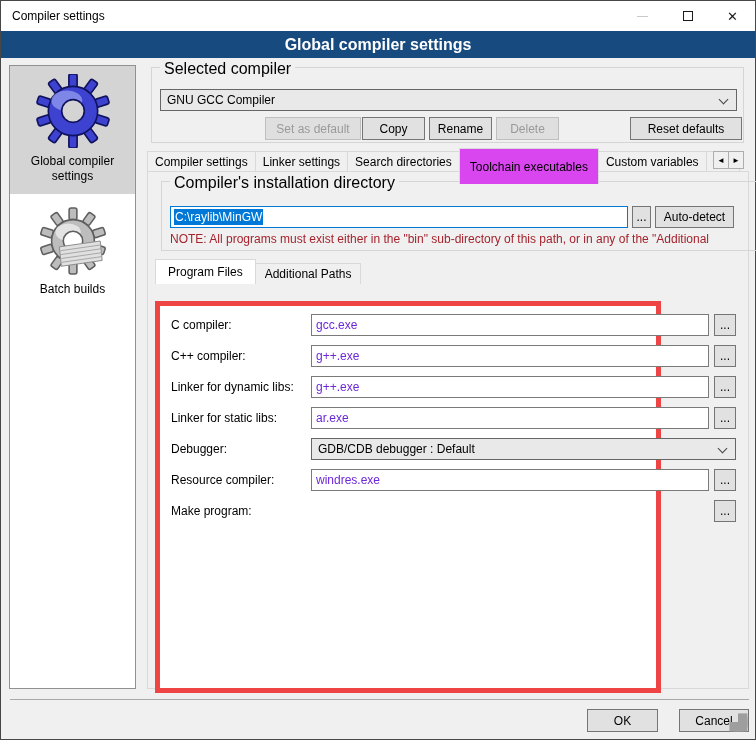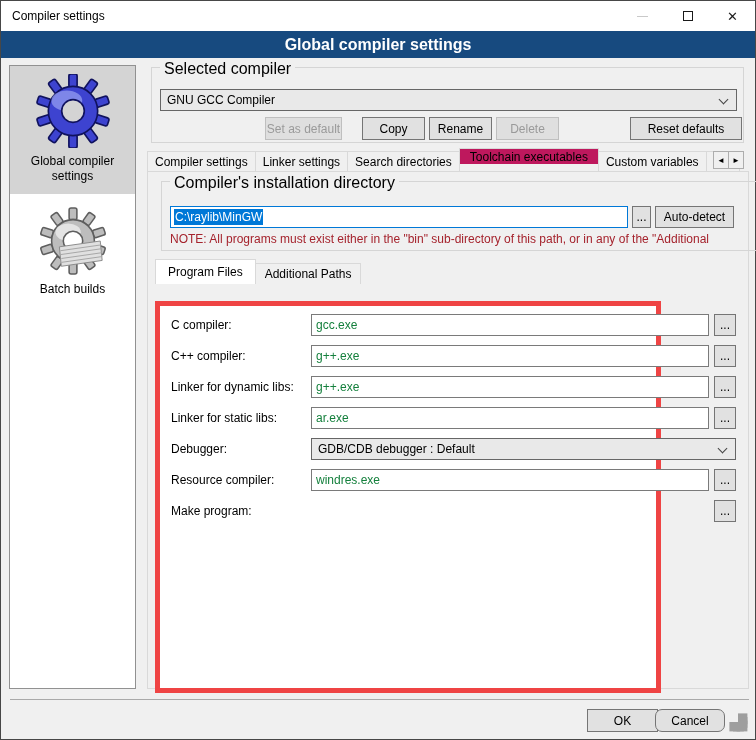--- a/index.html
+++ b/index.html
@@ -41,32 +41,32 @@
   .combo { position:absolute; background:#e9e9e9; border:1px solid #666;
     height:22px; display:flex; align-items:center; padding:0 22px 0 6px; }
   #compiler-combo { left:8px; top:21px; width:577px; }
   .chev { position:absolute; right:9px; top:6px; width:7px; height:7px;
     border-right:1.5px solid #444; border-bottom:1.5px solid #444;
     transform:rotate(45deg); }
   .btn { position:absolute; height:23px; background:#e1e1e1; border:1px solid #757575;
     font-family:"Liberation Sans", sans-serif; font-size:12px;
     display:flex; align-items:center; justify-content:center; }
   .btn.disabled { color:#9a9a9a; border-color:#bfbfbf; background:#dfdfdf; }
-  #btn-setdefault { left:113px; top:49px; width:77px; }
+  #btn-setdefault { left:113px; top:49px; width:96px; }
   #btn-copy      { left:210px; top:49px; width:63px; }
   #btn-rename    { left:277px; top:49px; width:63px; }
   #btn-delete    { left:344px; top:49px; width:63px; }
   #btn-reset     { left:478px; top:49px; width:112px; }
 
   
   .tabstrip { position:absolute; left:146px; top:150px; height:21px; display:flex; }
   .tab { background:#f0f0f0; border:1px solid #d9d9d9; border-bottom:none;
     height:21px; padding:0 7px; display:flex; align-items:center;
     margin-right:-1px; white-space:nowrap; overflow:hidden; }
-  .tab.active { background:#be185d; height:16px; margin-top:-3px; padding:0 10px;
+  .tab.active { background:#d946ef; height:36px; margin-top:-3px; padding:0 10px;
     position:relative; z-index:3; }
   .tab.clipped { width:34px; padding-right:0; }
   .tab-arrows { position:absolute; left:713px; top:150px; display:flex; z-index:4; }
   .arrow-btn { width:16px; height:18px; background:#f0f0f0; border:1px solid #adadad;
     display:flex; align-items:center; justify-content:center; font-size:8px;
     color:#000; margin-left:-1px; }
   .outer-page { position:absolute; left:146px; top:170px; width:602px; height:518px;
     background:#f0f0f0; border:1px solid #d9d9d9; z-index:1; }
 
   
@@ -90,29 +90,29 @@
 
   
   .frow { position:absolute; left:11px; height:22px; width:570px; }
   .frow:nth-of-type(1){ top:8px; }  .frow:nth-of-type(2){ top:39px; }
   .frow:nth-of-type(3){ top:70px; } .frow:nth-of-type(4){ top:101px; }
   .frow:nth-of-type(5){ top:132px; }.frow:nth-of-type(6){ top:163px; }
   .frow:nth-of-type(7){ top:194px; }
   .frow .flabel { position:absolute; left:0; top:0; line-height:22px; }
   .frow input.fvalue { position:absolute; left:140px; top:0; width:398px; height:22px;
     border:1px solid #7a7a7a; background:#fff; padding:0 4px;
-    font-family:"Liberation Sans", sans-serif; font-size:12px; color:#15803d; }
+    font-family:"Liberation Sans", sans-serif; font-size:12px; color:#6d28d9; }
   .frow .fbrowse { left:543px; top:0; width:22px; height:22px; }
   .frow .fselect { position:absolute; left:140px; top:0; width:425px; }
 
   
   .footer-sep { position:absolute; left:9px; top:698px; width:739px; height:0;
     border-top:1px solid #a9a9a9; }
   #btn-ok     { left:586px; top:708px; width:71px; }
-  #btn-cancel { left:654px; top:708px; width:70px;border-radius:7px; }
+  #btn-cancel { left:678px; top:708px; width:70px; }
   .grip { position:absolute; right:4px; bottom:4px; width:12px; height:12px;
     background:transparent;
     box-shadow:10px 10px 0 #9e9e9e, 6px 10px 0 #9e9e9e, 2px 10px 0 #9e9e9e,
                10px 6px 0 #9e9e9e, 6px 6px 0 #9e9e9e, 10px 2px 0 #9e9e9e;
     transform:translate(-12px,-12px) scale(0.9); }
 </style>
 </head>
 <body>
 
 <div class="window">

